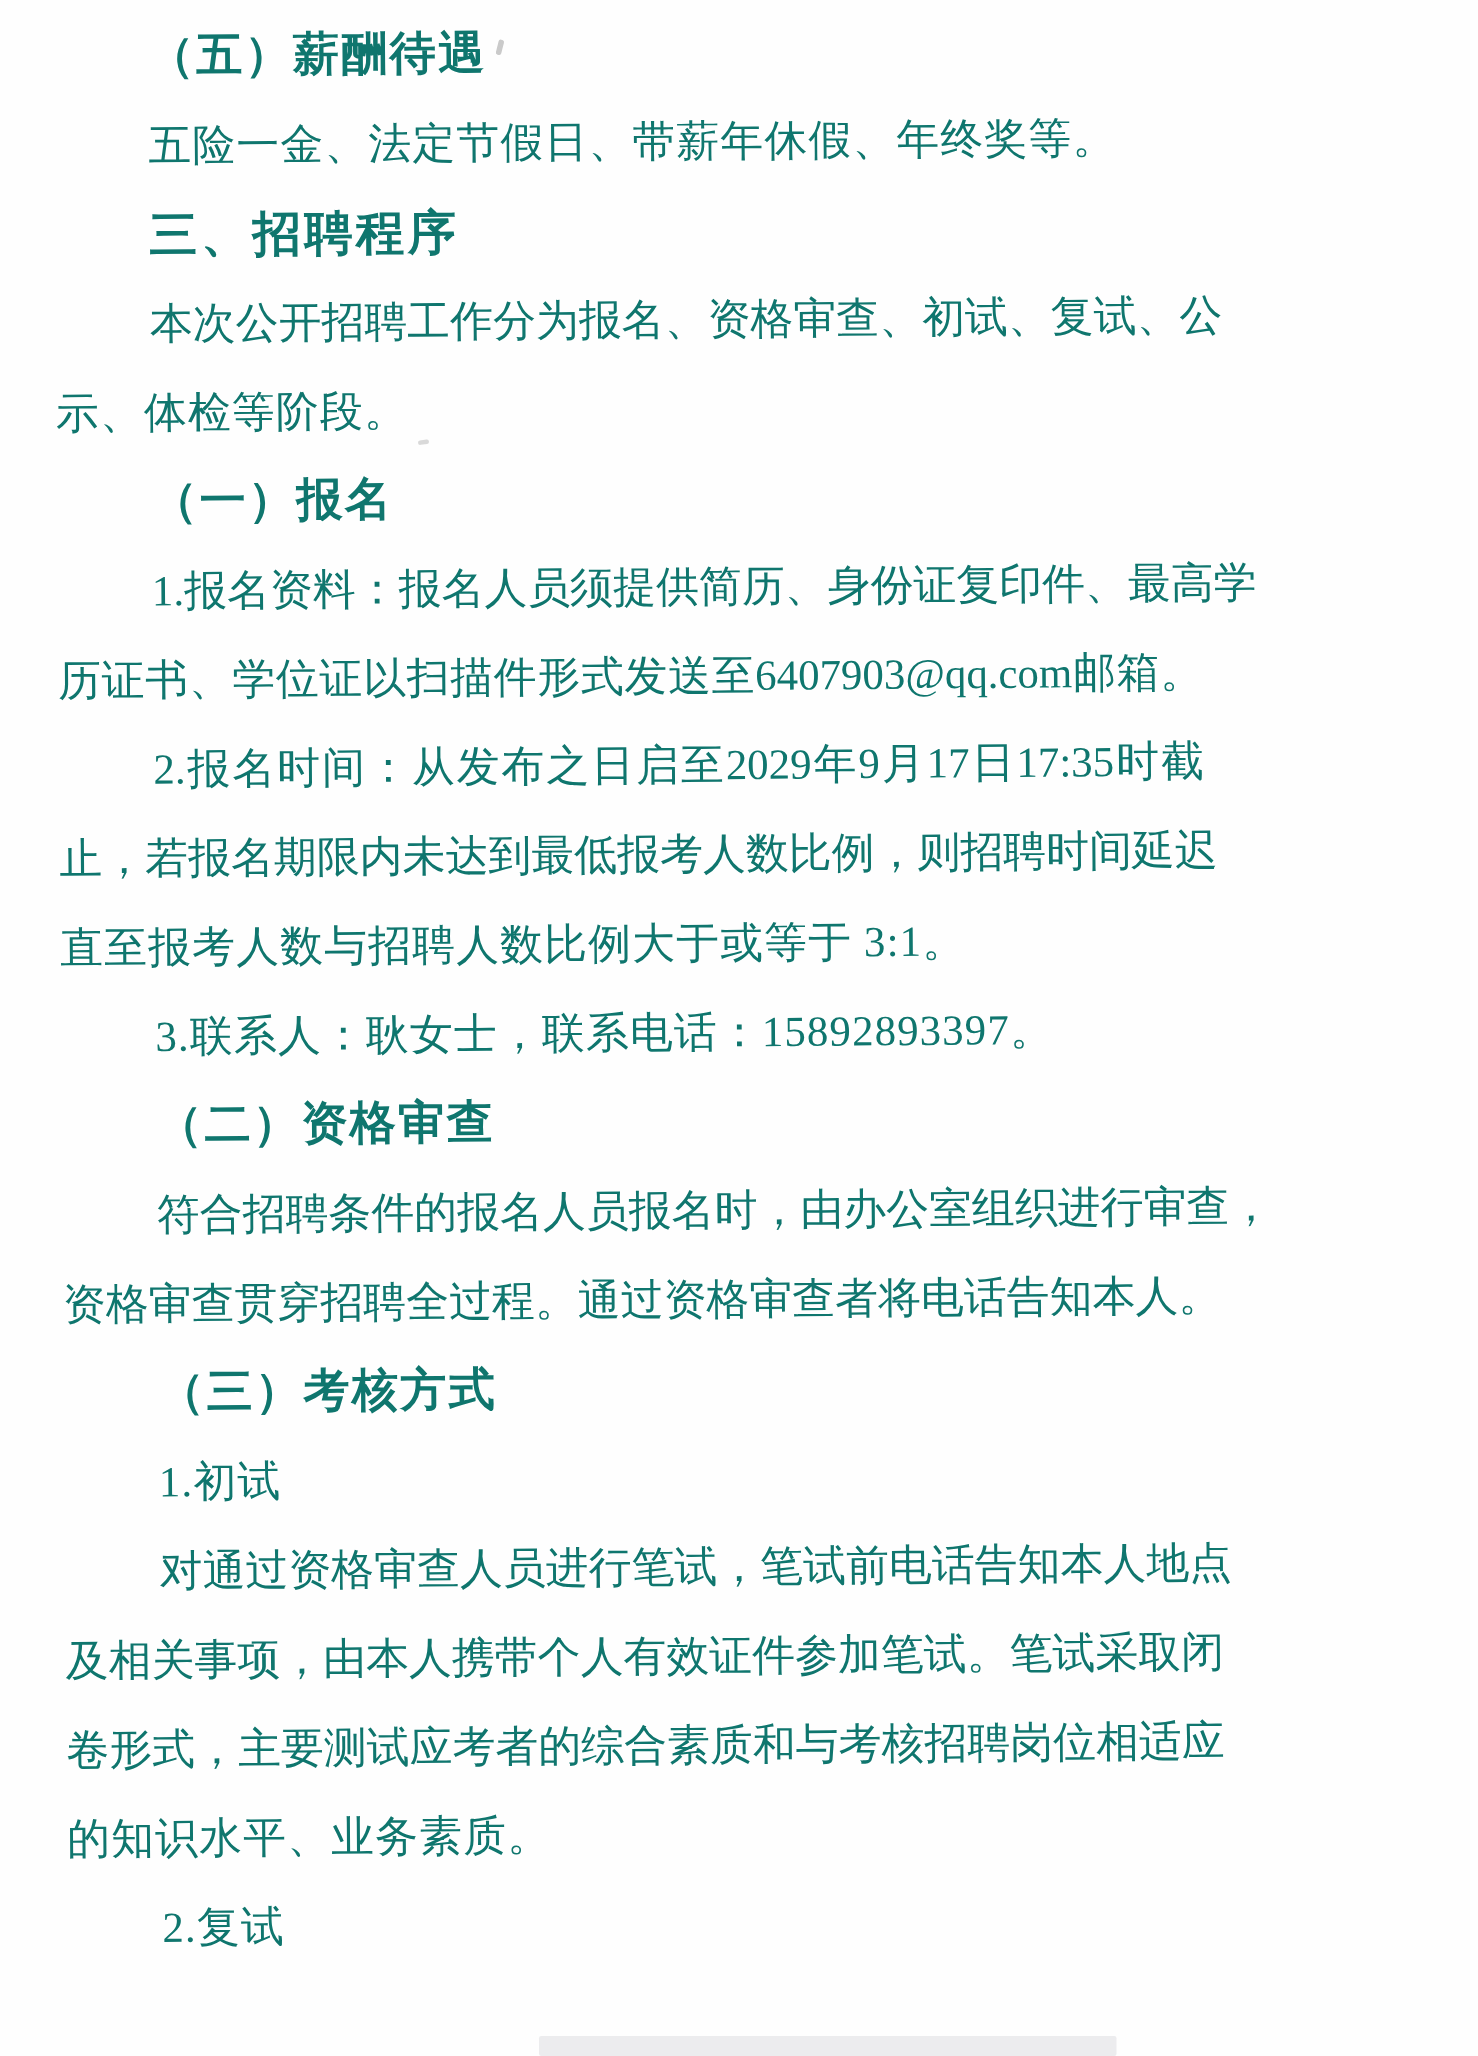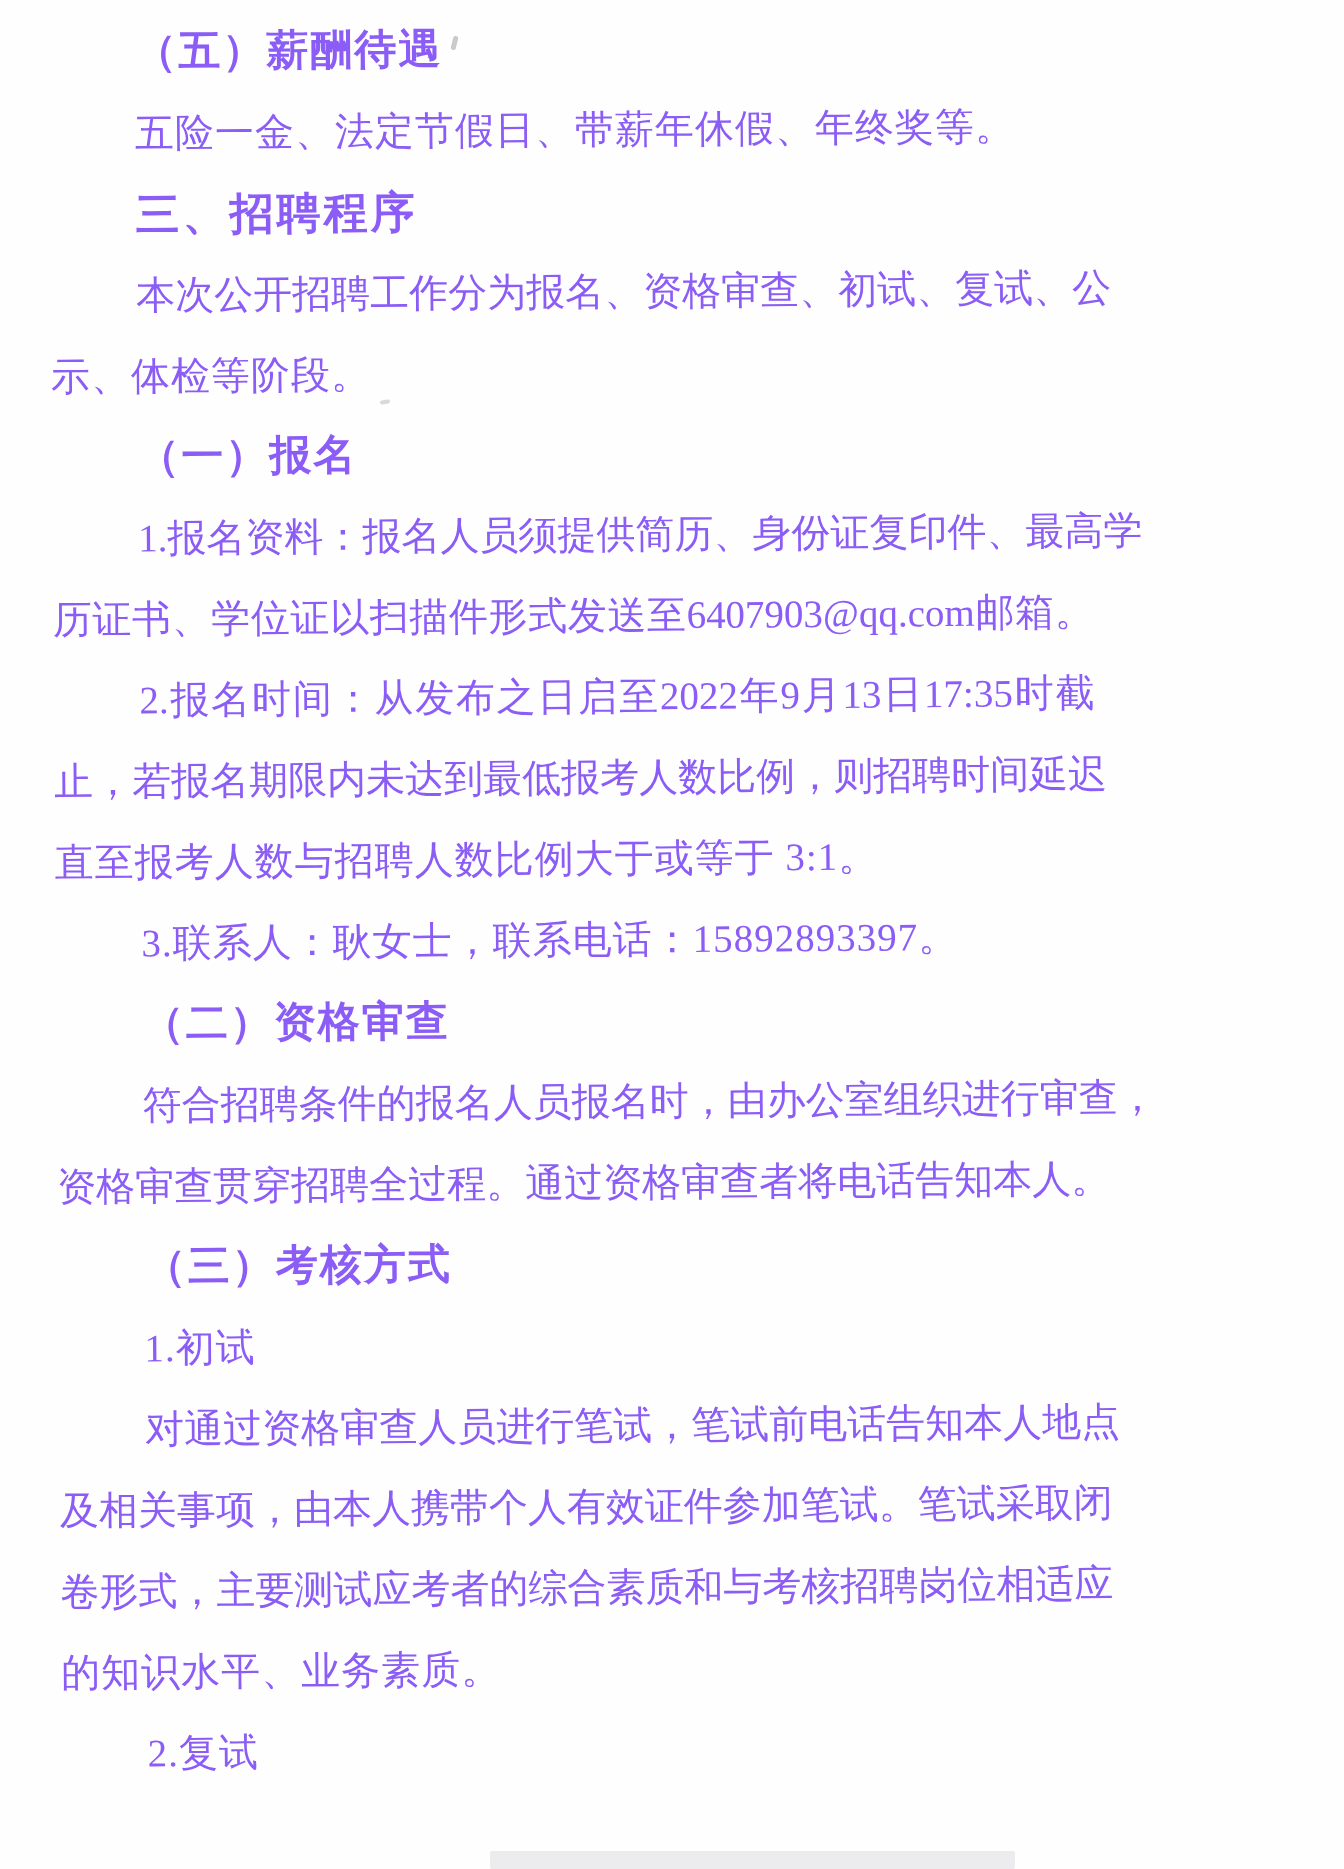--- a/index.html
+++ b/index.html
@@ -7,21 +7,21 @@
     padding: 0;
     background: #ffffff;
   }
   .page {
     position: relative;
     width: 1344px;
     height: 1869px;
     background: #fefefe;
     overflow: hidden;
     font-family: "Liberation Serif", serif;
-    color: #8b5cf6;
+    color: #0f766e;
   }
   .document-content {
     position: absolute;
     left: 55px;
     top: 8px;
     width: 1041px;
     transform: rotate(-0.45deg);
     transform-origin: 50% 50%;
   }
   .line {
@@ -179,25 +179,25 @@
         <span>时</span>
         <span>间</span>
         <span>：</span>
         <span>从</span>
         <span>发</span>
         <span>布</span>
         <span>之</span>
         <span>日</span>
         <span>启</span>
         <span>至</span>
-        <span>2022</span>
+        <span>2029</span>
         <span>年</span>
         <span>9</span>
         <span>月</span>
-        <span>13</span>
+        <span>17</span>
         <span>日</span>
         <span>17:35</span>
         <span>时</span>
         <span>截</span>
       </div>
       <div class="line  justify">
         <span>止</span>
         <span>，</span>
         <span>若</span>
         <span>报</span>

